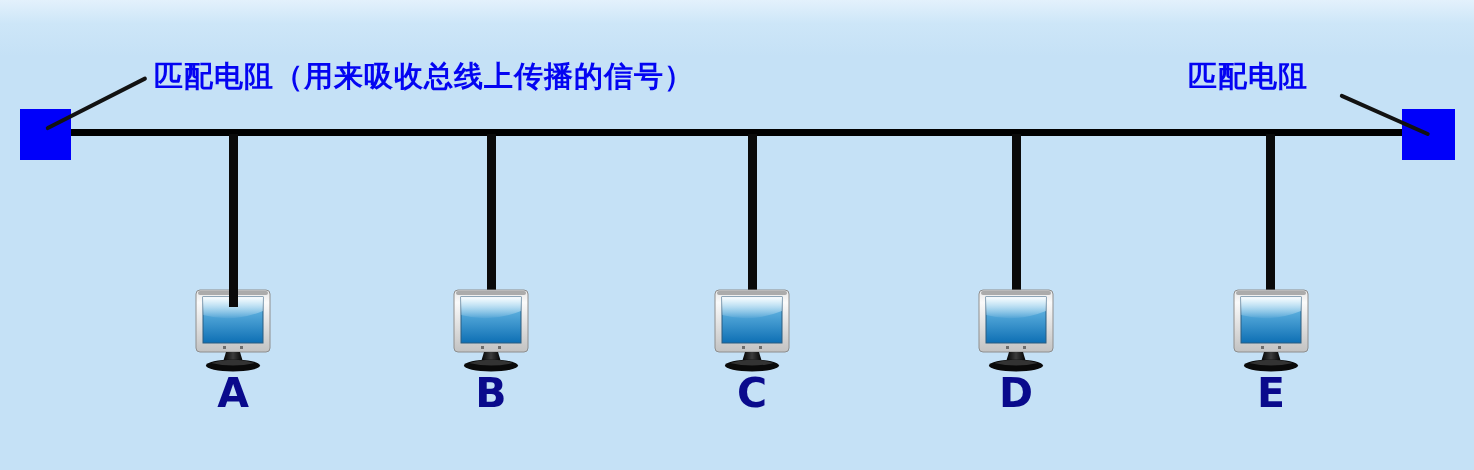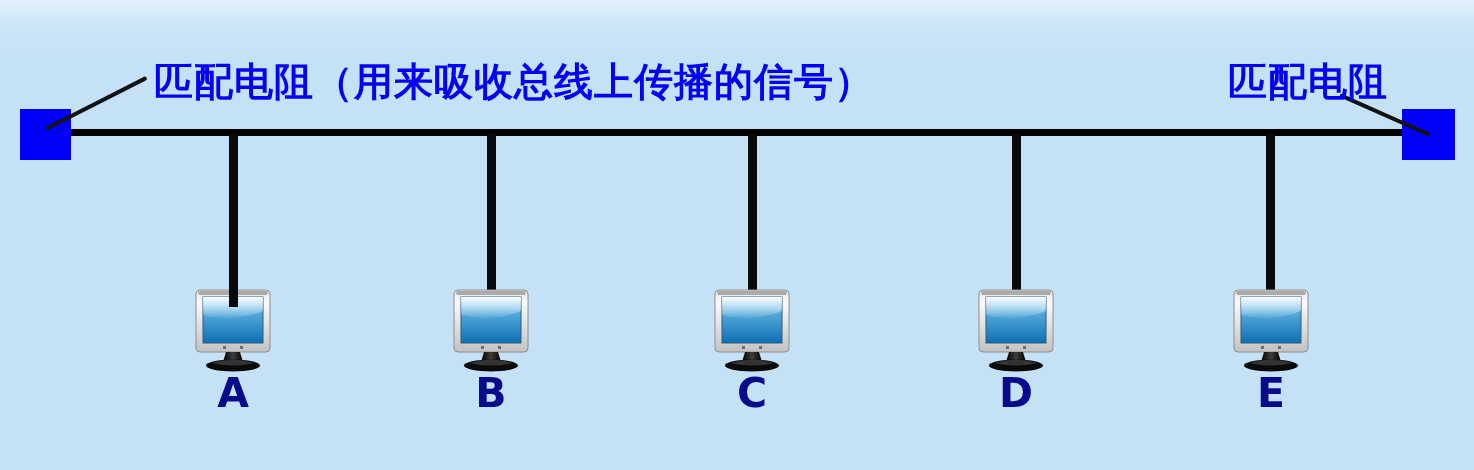--- a/index.html
+++ b/index.html
@@ -40,30 +40,30 @@
     border-radius: 2px;
     transform-origin: left center;
   }
   .leader.left  { left: 46px;   top: 127px; width: 113px; transform: rotate(-27deg); }
   .leader.right { left: 1340px; top: 93px;  width: 98px;  transform: rotate(24deg); }
 
   
   .annotation {
     position: absolute;
     top: 61px;
-    font-size: 39px;
+    font-size: 29px;
     font-weight: bold;
     color: #0404f2;
     white-space: nowrap;
     letter-spacing: 1px;
     line-height: 1.1;
     text-align: center;
   }
   .annotation.left  { left: 154px; }
-  .annotation.right { left: 1228px; }
+  .annotation.right { left: 1188px; }
 
   
   .cable {
     position: absolute;
     top: 134px;
     width: 9px;
     background: #0a0a0a;
     z-index: 1;
   }
   .cable.a { left: 229px; height: 173px; z-index: 3; } 

